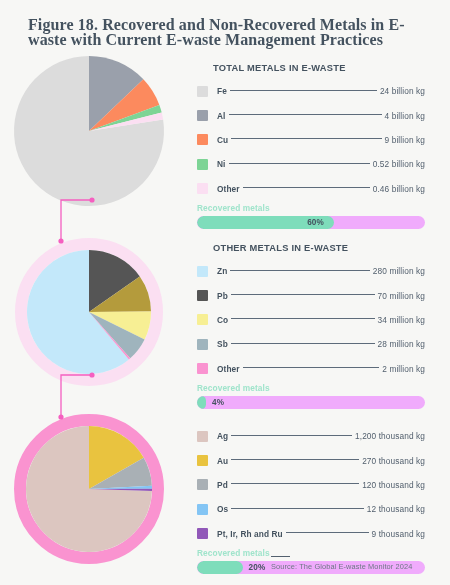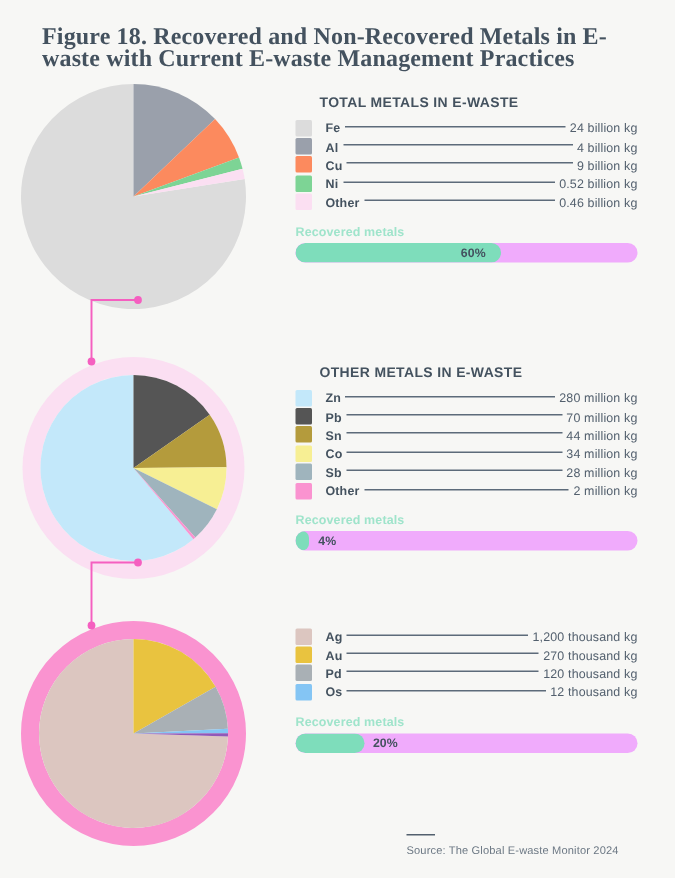--- a/index.html
+++ b/index.html
@@ -22,21 +22,21 @@
   .chartwrap{position:absolute;left:0;top:0;width:190px;height:585px;}
   .pie-svg{position:absolute;left:0;top:0;overflow:visible;}
 
   
   .block{position:absolute;left:197px;width:228px;}
   .block-title{
     font-size:9.3px;font-weight:bold;color:#44525f;
     letter-spacing:.25px;margin:0 0 6px 16px;
   }
   .lrow{
-    display:flex;align-items:center;height:12.4px;
+    display:flex;align-items:center;height:12.4px;margin-top:12px;
   }
   .sw{
     width:11px;height:11px;flex:0 0 11px;border-radius:1px;
   }
   .lname{
     font-size:8.3px;font-weight:bold;color:#44525f;
     margin-left:9px;white-space:nowrap;letter-spacing:.1px;
   }
   .leader{
     flex:1 1 auto;height:0;border-bottom:1px solid #5d6b7a;
@@ -166,26 +166,20 @@
         <span class="leader"></span>
         <span class="lval">280 million kg</span>
       </div>
       <div class="lrow">
         <span class="sw" style="background: rgb(85, 85, 85);"></span>
         <span class="lname">Pb</span>
         <span class="leader"></span>
         <span class="lval">70 million kg</span>
       </div>
       <div class="lrow">
-        <span class="sw" style="background: rgb(180, 155, 60);"></span>
-        <span class="lname">Sn</span>
-        <span class="leader"></span>
-        <span class="lval">44 million kg</span>
-      </div>
-      <div class="lrow">
         <span class="sw" style="background: rgb(247, 239, 148);"></span>
         <span class="lname">Co</span>
         <span class="leader"></span>
         <span class="lval">34 million kg</span>
       </div>
       <div class="lrow">
         <span class="sw" style="background: rgb(159, 180, 189);"></span>
         <span class="lname">Sb</span>
         <span class="leader"></span>
         <span class="lval">28 million kg</span>
@@ -220,20 +214,26 @@
         <span class="lname">Pd</span>
         <span class="leader"></span>
         <span class="lval">120 thousand kg</span>
       </div>
       <div class="lrow">
         <span class="sw" style="background: rgb(132, 197, 244);"></span>
         <span class="lname">Os</span>
         <span class="leader"></span>
         <span class="lval">12 thousand kg</span>
       </div>
+      <div class="lrow">
+        <span class="sw" style="background: rgb(145, 88, 184);"></span>
+        <span class="lname">Pt, Ir, Rh and Ru</span>
+        <span class="leader"></span>
+        <span class="lval">9 thousand kg</span>
+      </div>
       <div class="rec-label">Recovered metals</div>
       <div class="bar">
         <div class="bar-fill" style="width: 20%;"></div>
         <span class="bar-pct" style="left: 51.6px;">20%</span>
       </div>
     </div>
   </div>
 
 <div class="src-rule"></div>
 <div class="source">Source: The Global E-waste Monitor 2024</div>

